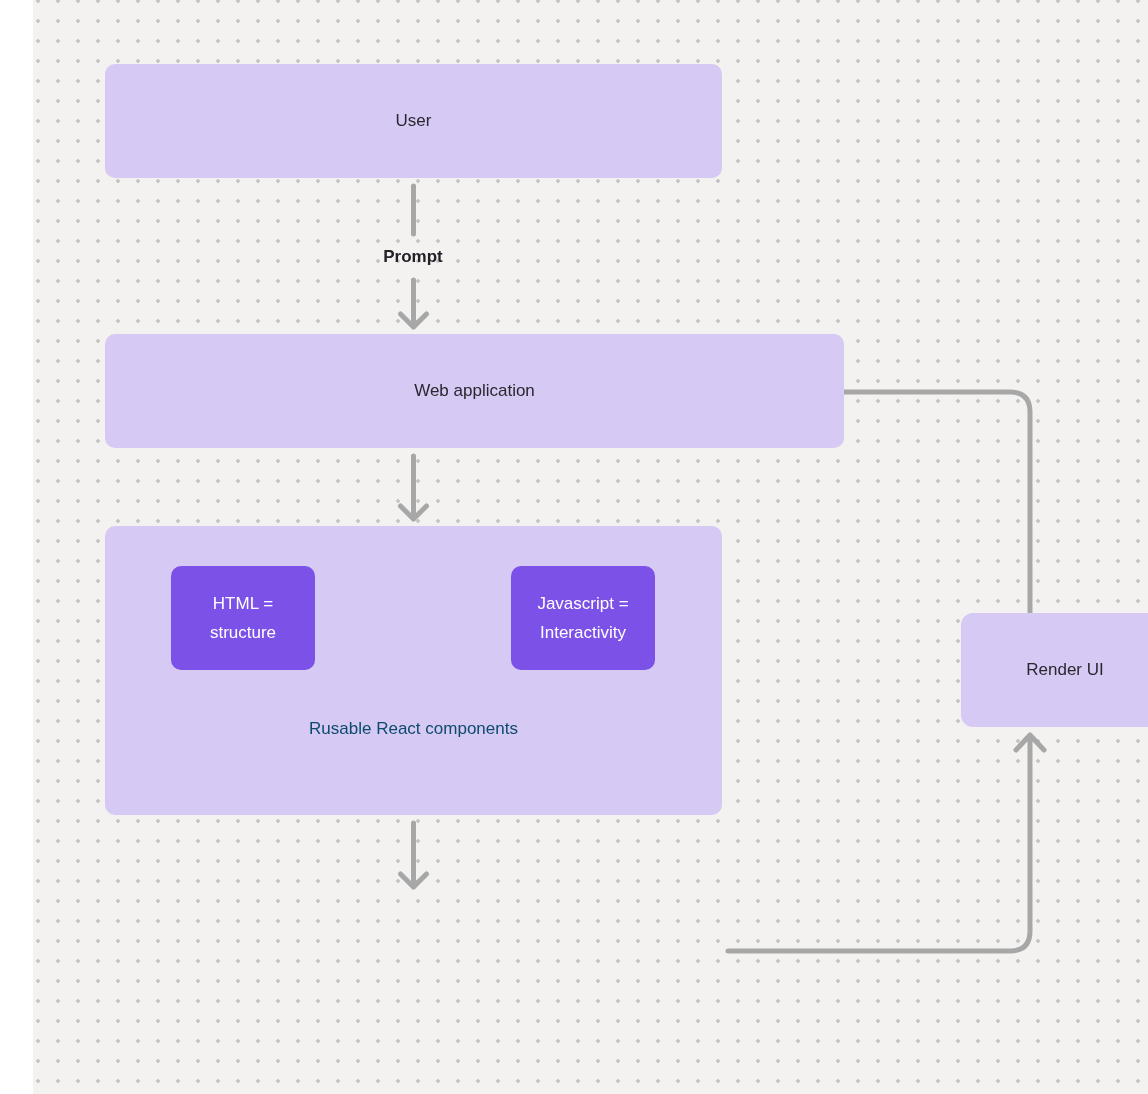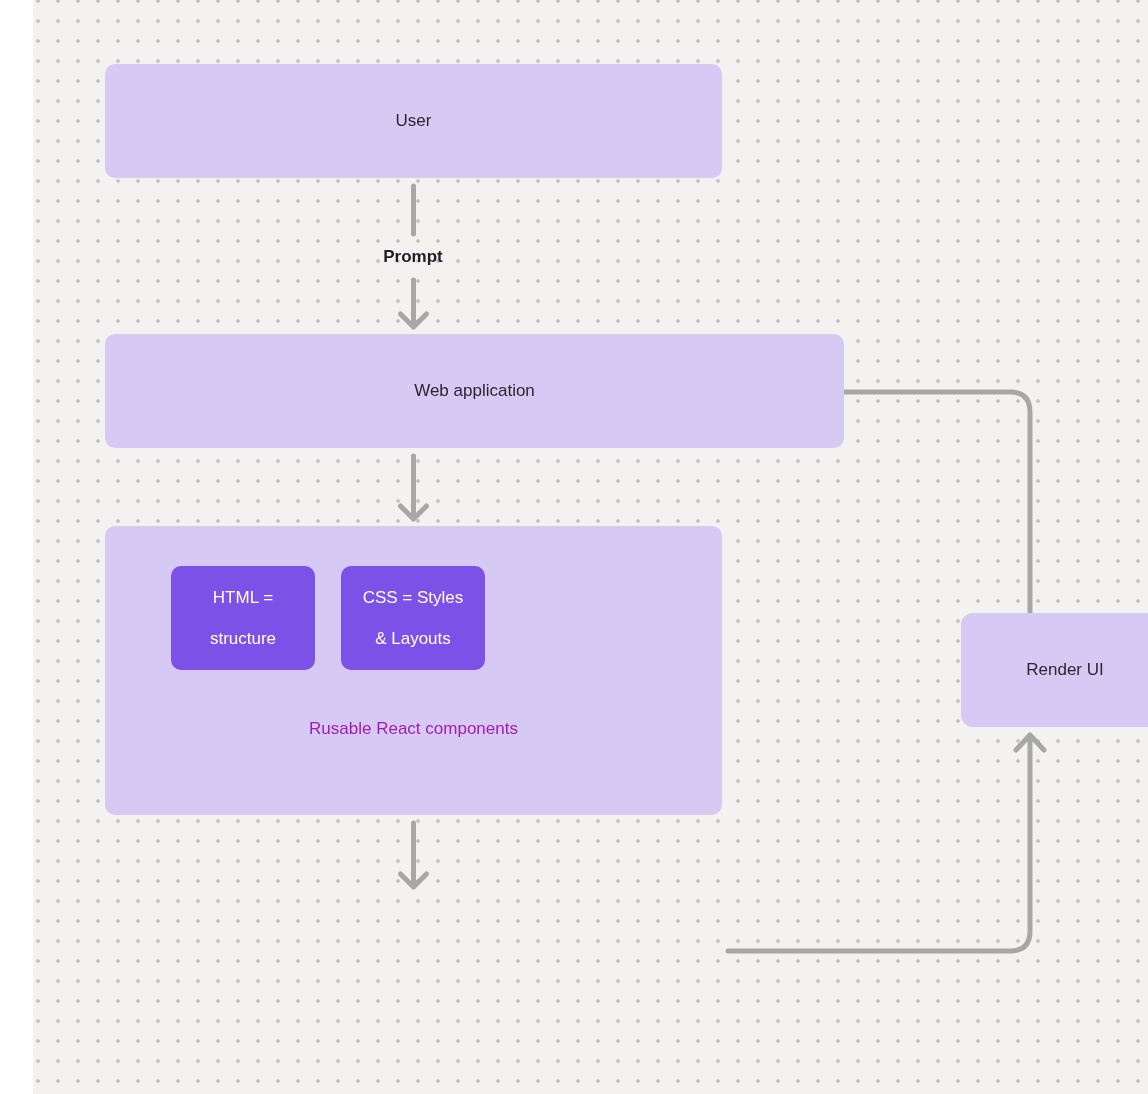--- a/index.html
+++ b/index.html
@@ -44,29 +44,29 @@
     height: 104px;
     background: #7c51e8;
     border-radius: 10px;
     display: flex;
     align-items: center;
     justify-content: center;
     text-align: center;
     color: #ffffff;
     font-size: 17px;
     font-weight: 500;
-    line-height: 41px;
+    line-height: 29px;
   }
   .chip span { display: block; padding: 0 14px; }
   .container-caption {
     position: absolute;
     left: 0; right: 0;
     top: 193px;
     text-align: center;
-    color: #a21caf;
+    color: #0c4a6e;
     font-size: 17px;
     font-weight: 500;
   }
   .edge-label {
     position: absolute;
     transform: translate(-50%, -50%);
     color: #232128;
     font-size: 17px;
     font-weight: 700;
   }
@@ -102,22 +102,22 @@
   <div class="edge-label" style="left:380px; top:257px;">Prompt</div>
 
   <div class="node" style="left:72px; top:334px; width:739px; height:114px;">
     <span>Web application</span>
   </div>
 
   <div class="node" style="left:72px; top:526px; width:617px; height:289px;">
     <div class="chip" style="left:66px;">
       <span>HTML = structure</span>
     </div>
-    <div class="chip" style="left:236px;">
-      <span>CSS = Styles &amp; Layouts</span>
+    <div class="chip" style="left:406px;">
+      <span>Javascript = Interactivity</span>
     </div>
     <div class="container-caption">Rusable React components</div>
   </div>
 
 
   <div class="node" style="left:928px; top:613px; width:208px; height:114px; border-radius:12px;">
     <span>Render UI</span>
   </div>
 
 </div>

